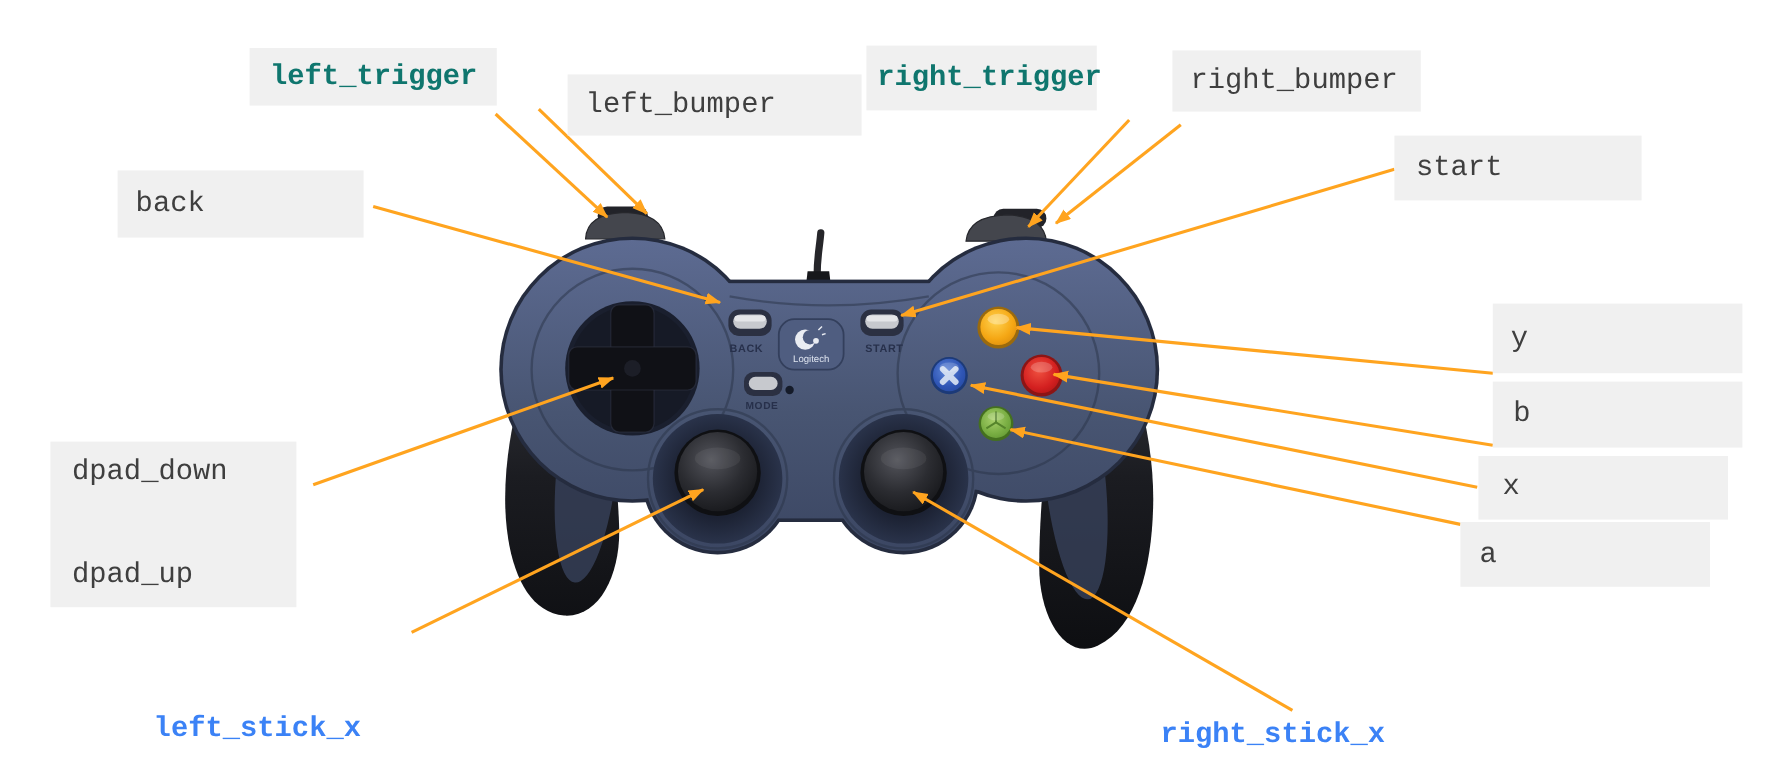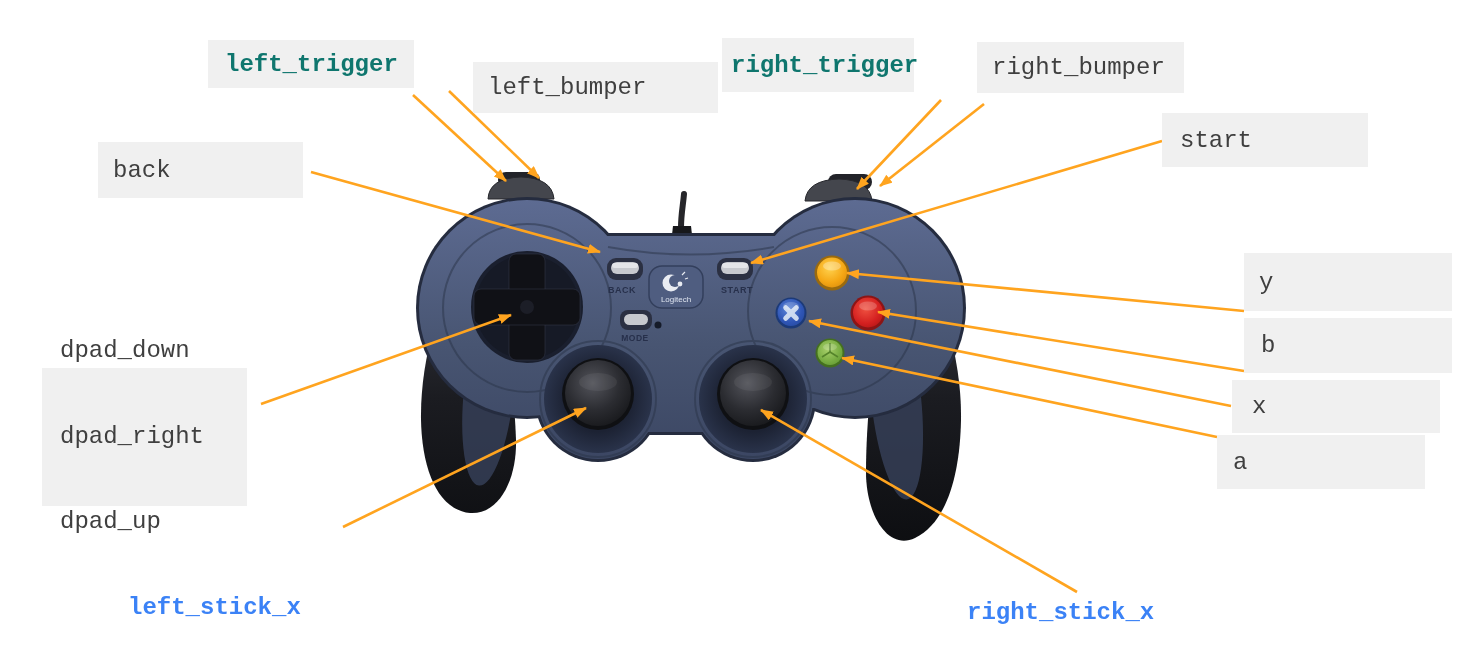--- a/index.html
+++ b/index.html
@@ -268,21 +268,20 @@
     <span>x</span>
   </div>
 
   <div class="lbl" style="left:1217px;top:435px;width:208px;height:54px;padding-left:16px;">
     <span>a</span>
   </div>
 
   <div class="lbl" style="left:42px;top:368px;width:205px;height:138px;padding-left:18px;align-items:center;">
     <div style="line-height:28.5px;">
       <div>dpad_down</div>
-      <div>dpad_right</div>
       <div>dpad_up</div>
     </div>
   </div>
 
   <div class="lbl-plain" style="left:128px;top:538px;">
     <div class="b">left_stick_x</div>
     
     
   </div>
 

